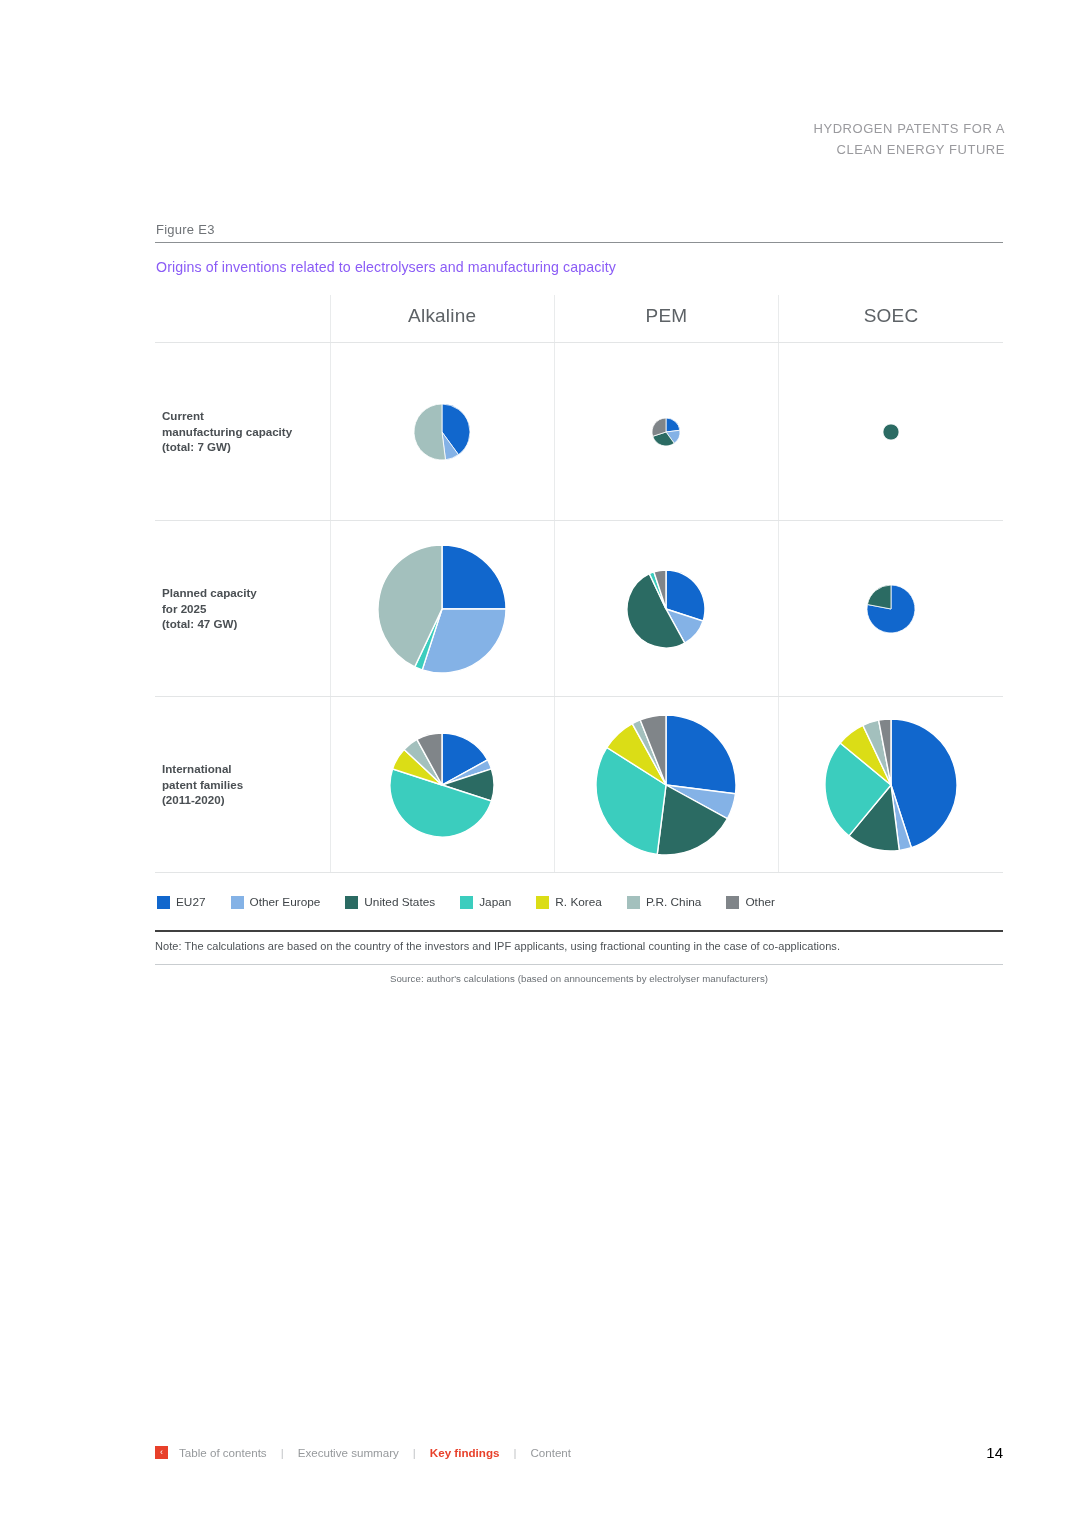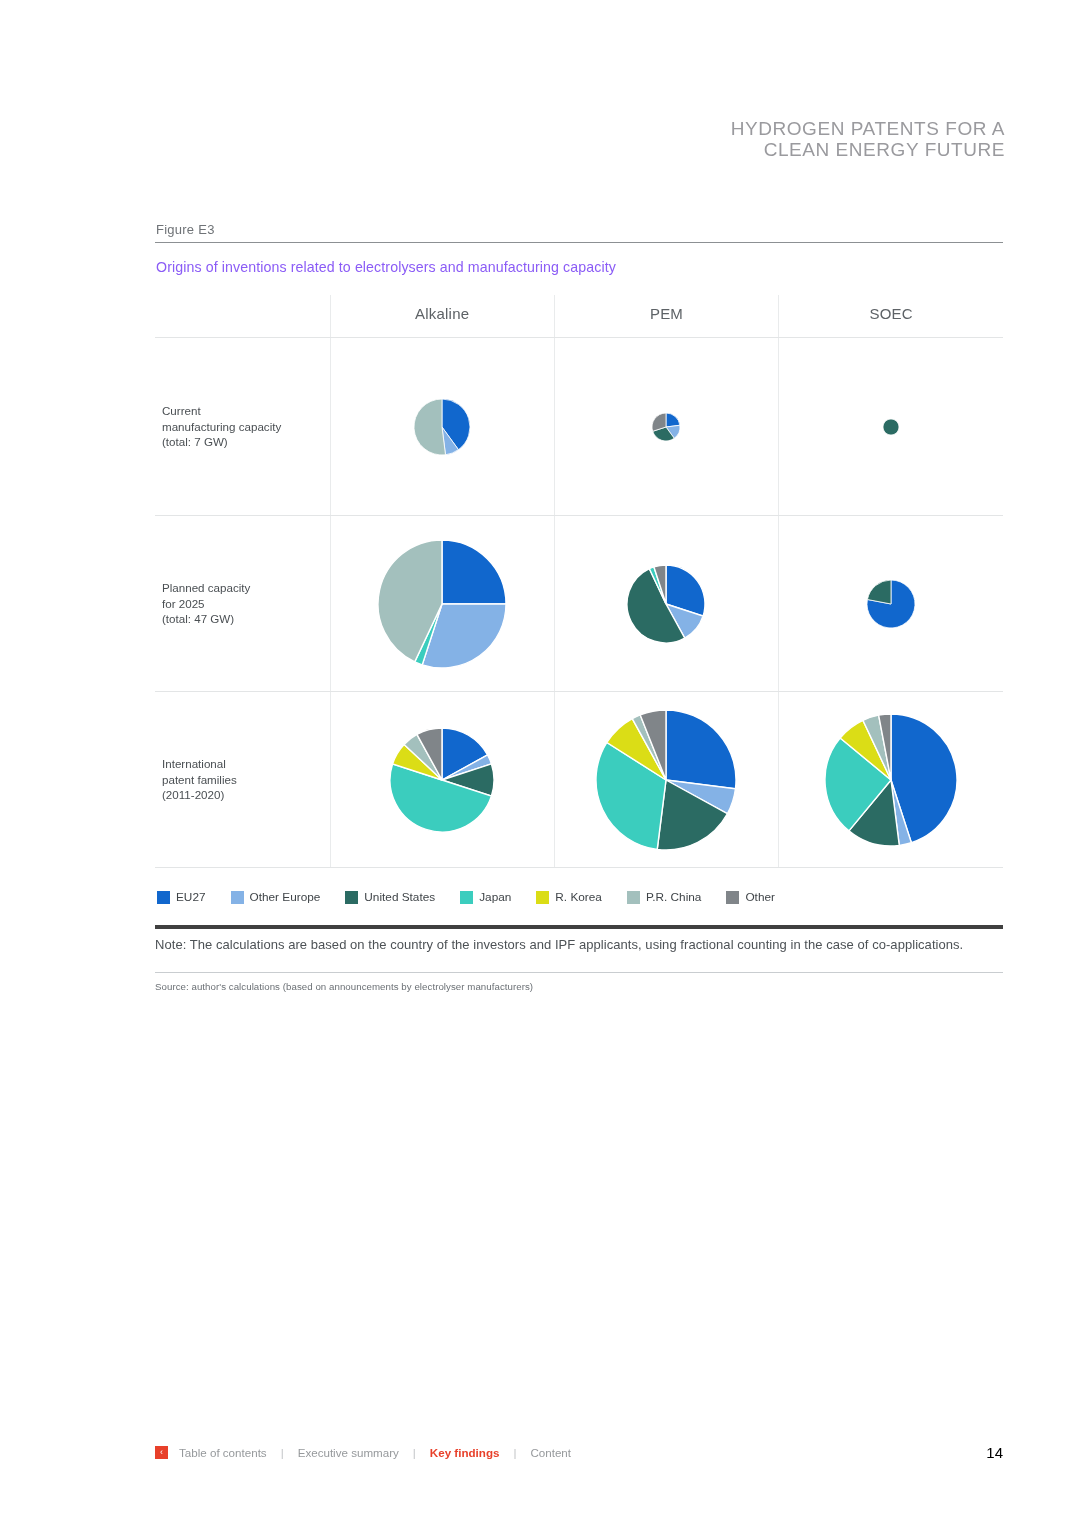--- a/index.html
+++ b/index.html
@@ -12,21 +12,21 @@
   }
   .page { position: relative; width: 1080px; height: 1527px; overflow: hidden; }
 
   
   .running-head {
     position: absolute;
     top: 118px; right: 75px;
     width: 420px;
     text-align: right;
     color: #9a9a9e;
-    font-size: 19px;
+    font-size: 13px;
     letter-spacing: 0.55px;
     line-height: 21px;
   }
   .running-head div { white-space: nowrap; }
 
   
   .figure {
     position: absolute;
     left: 155px; top: 222px;
     width: 848px;
@@ -50,39 +50,40 @@
   table.matrix {
     border-collapse: collapse;
     width: 848px;
     table-layout: fixed;
   }
   table.matrix col.lab { width: 175px; }
   table.matrix col.cell { width: 224.33px; }
 
   .matrix th.colhead {
     font-weight: normal;
-    font-size: 15px;
+    font-size: 19px;
     color: #5d6266;
     text-align: center;
     padding: 10px 0 15px;
     border-left: 1px solid #e9ebec;
     border-bottom: 1px solid #e3e5e6;
     letter-spacing: 0.2px;
   }
   .matrix th.corner {
     border-bottom: 1px solid #e3e5e6;
     background: transparent;
   }
   .matrix td.rowlab {
     font-size: 11.6px;
     color: #4a4f53;
     line-height: 15.5px;
     vertical-align: middle;
     padding: 0 6px 0 7px;
     border-bottom: 1px solid #e3e5e6;
+    font-weight: bold;
   }
   .matrix td.chartcell {
     border-left: 1px solid #e9ebec;
     border-bottom: 1px solid #e3e5e6;
     text-align: center;
     vertical-align: middle;
     padding: 0;
   }
   .matrix tr.r1 td, .matrix tr.r1 th { height: 178px; }
   .matrix tr.r2 td { height: 176px; }
@@ -107,33 +108,33 @@
   }
   .legend-label {
     font-size: 11.8px;
     color: #3f4448;
     white-space: nowrap;
   }
 
   
   .note {
     margin-top: 21px;
-    border-top: 4px solid #404040;
+    border-top: 2px solid #404040;
     padding-top: 8px;
-    font-size: 13px;
+    font-size: 11px;
     color: #4d5256;
     letter-spacing: 0.05px;
   }
   .source {
-    margin-top: 20px;
+    margin-top: 12px;
     border-top: 1px solid #c9cdd0;
     padding-top: 8px;
     font-size: 9.7px;
     color: #6b7075;
-    text-align: left;
+    text-align: center;
     letter-spacing: 0.05px;
   }
 
   
   .footer {
     position: absolute;
     left: 155px; bottom: 66px;
     width: 848px;
     display: flex;
     align-items: center;

